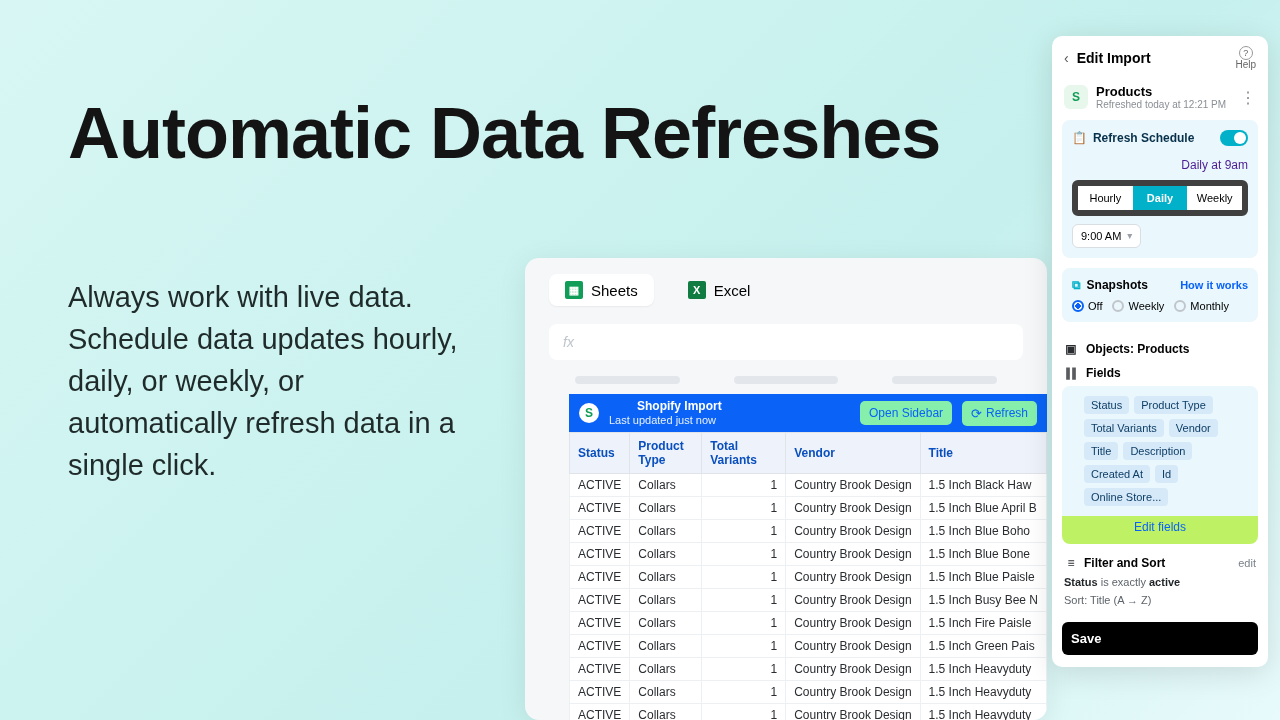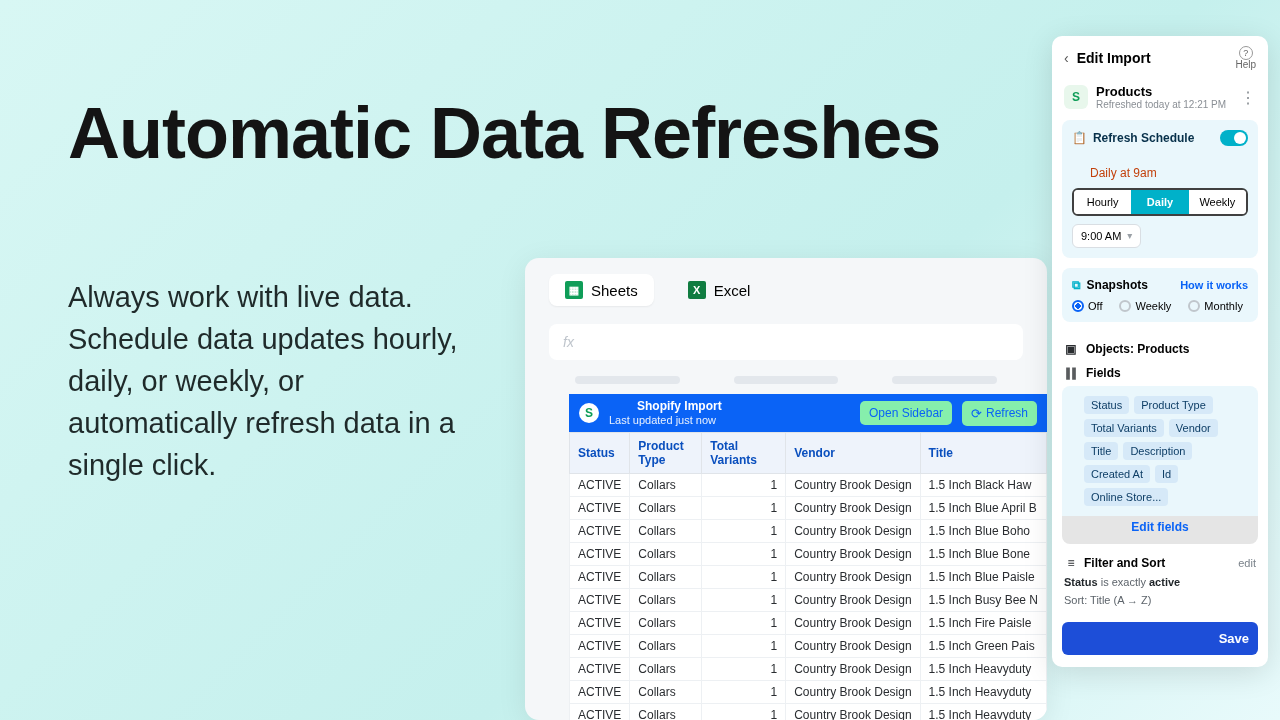--- a/index.html
+++ b/index.html
@@ -51,49 +51,49 @@
 .ent-t { font-weight: 700; font-size: 13px; }
 .ent-s { color: #8a8f95; font-size: 10px; }
 .dots { color: #8a8f95; font-size: 16px; cursor: pointer; }
 
 .p-card { background: #eaf7fc; margin: 0 10px 10px; border-radius: 8px; padding: 10px; }
 .p-card .row { display: flex; align-items: center; justify-content: space-between; }
 .p-card-title { font-weight: 700; color: #07304a; display: flex; align-items: center; gap: 6px; }
 .cal-icon::before { content: "📋"; font-size: 12px; }
 .toggle { width: 28px; height: 16px; background: #00b1c9; border-radius: 10px; position: relative; }
 .toggle::after { content: ""; position: absolute; right: 2px; top: 2px; width: 12px; height: 12px; background: #fff; border-radius: 50%; }
-.sched-sub { color: #c2410c; margin: 20px 0 8px 18px; }
-.seg { display: flex; background: #fff; border: 2px solid #404040; border-radius: 6px; overflow: hidden; margin-bottom: 8px; }
+.sched-sub { color: #4c1d95; margin: 12px 0 8px 18px; text-align: right; }
+.seg { display: flex; background: #fff; border: 6px solid #404040; border-radius: 6px; overflow: hidden; margin-bottom: 8px; }
 .seg button { flex: 1; border: none; background: #fff; padding: 6px 4px; font-size: 11px; cursor: pointer; }
 .seg button.active { background: #00b1c9; color: #fff; font-weight: 600; }
 .time-sel { display: inline-flex; align-items: flex-start; gap: 6px; background: #fff; border: 1px solid #d9dee3; border-radius: 6px; padding: 5px 8px; font-size: 11px; }
 .chev { color: #9aa0a6; font-size: 10px; }
 
 .snap-title { font-weight: 700; display: flex; align-items: center; gap: 6px; }
 .snap-icon::before { content: "⧉"; color: #00b1c9; }
 .link { color: #0a63f6; font-weight: 600; font-size: 11px; }
-.radio-row { display: flex; gap: 17px; margin-top: 8px; font-size: 11px; }
+.radio-row { display: flex; gap: 10px; margin-top: 8px; font-size: 11px; }
 .radio { display: inline-flex; align-items: center; gap: 4px; }
 .radio .dot { width: 12px; height: 12px; border: 2px solid #c0c6cc; border-radius: 50%; display: inline-block; }
 .radio.on .dot { border-color: #0a63f6; background: radial-gradient(circle, #0a63f6 45%, #fff 50%); }
 
 .section-row { display: flex; align-items: center; gap: 8px; padding: 10px 12px 6px; font-weight: 700; }
 .sec-icon { width: 14px; display: inline-flex; justify-content: center; color: #2a2d30; }
 .chips { display: flex; flex-wrap: wrap; gap: 5px; padding: 0 12px 6px; }
 .chip { background: #d6e9f8; color: #0e3e66; padding: 3px 7px; border-radius: 4px; font-size: 11px; }
-.edit-fields { text-align: center; color: #0a63f6; font-weight: 700; font-size: 12px; padding: 4px 12px 10px; background: #e5e5e5; margin: 0 10px 10px; border-radius: 0 0 8px 8px; }
+.edit-fields { text-align: center; color: #0a63f6; font-weight: 400; font-size: 12px; padding: 4px 12px 10px; background: #bef264; margin: 0 10px 10px; border-radius: 0 0 8px 8px; }
 .chips-wrap { background: #eaf7fc; margin: 0 10px 0; border-radius: 8px 8px 0 0; padding: 10px 10px 4px; }
 
 .filter { padding: 2px 12px 10px; }
 .filter .fr { display: flex; justify-content: space-between; align-items: center; font-weight: 700; }
 .filter .edit { font-weight: 400; color: #7a828a; font-size: 11px; }
 .filter .line { color: #5d646b; margin-top: 6px; font-size: 11px; }
 .filter .line b { color: #1f2428; }
 
-.save-btn { margin: 6px 10px 12px; background: #1d4ed8; color: #fff; text-align: right; padding: 9px; border-radius: 6px; font-weight: 700; font-size: 13px; }
+.save-btn { margin: 6px 10px 12px; background: #000000; color: #fff; text-align: left; padding: 9px; border-radius: 6px; font-weight: 700; font-size: 13px; }
 </style>
 </head>
 <body>
 
 <div class="hero-title">Automatic Data Refreshes</div>
 <div class="hero-desc">Always work with live data. Schedule data updates hourly, daily, or weekly, or automatically refresh data in a single click.</div>
 
 <div class="sheet">
   <div class="tab-row">
     <div class="tab">

